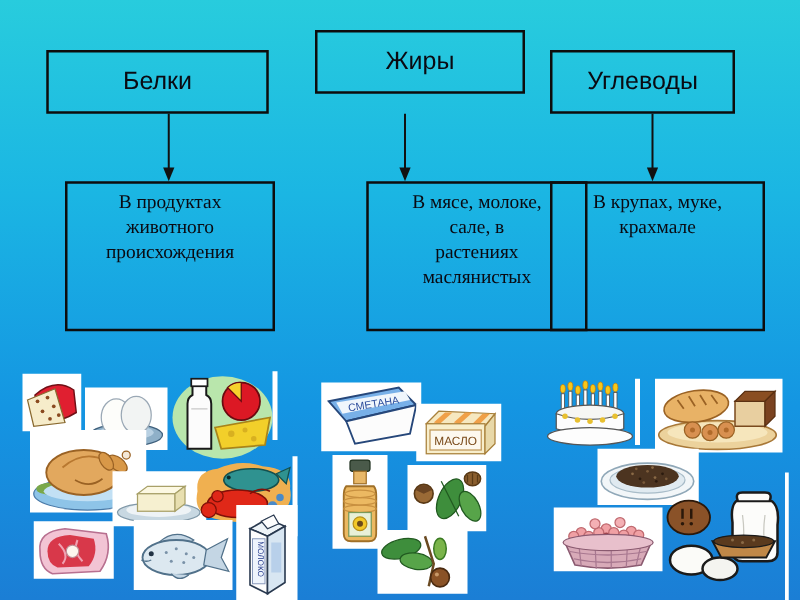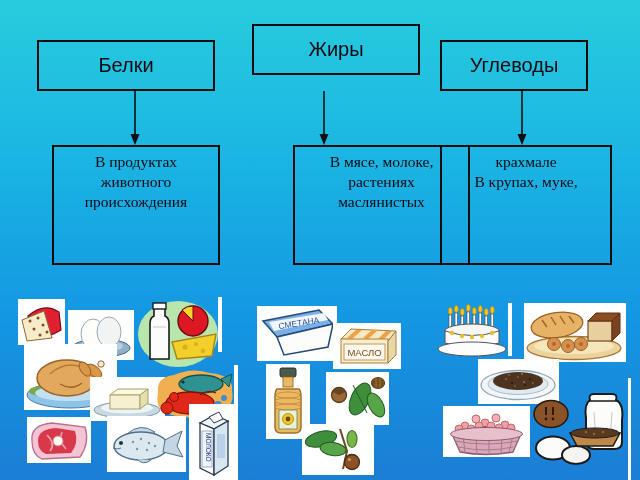--- a/index.html
+++ b/index.html
@@ -54,26 +54,27 @@
     <polygon points="2.5,44 11.5,44 7,55" fill="#111"></polygon>
   </svg>
 
   <div class="dbox" style="left:52px;width:168px;">
     <div>В продуктах</div>
     <div>животного</div>
     <div>происхождения</div>
   </div>
   <div class="dbox" style="left:252px;width:177px;margin-left:41px;">
     <div>В мясе, молоке,</div>
+    <div>сале, в</div>
     <div>растениях</div>
     <div>маслянистых</div>
   </div>
   <div class="dbox" style="left:440px;width:172px;">
+    <div>В крупах, муке,</div>
     <div>крахмале</div>
-    <div>В крупах, муке,</div>
   </div>
 
   <div class="card" style="left:18px;top:299px;width:47px;height:46px;">
     <svg viewBox="0 0 47 46">
       <path d="M10,17 Q26,3 41,13 L43,31 Q27,41 12,37 Z" fill="#e01f30" stroke="#701016" stroke-width="1.2"></path>
       <path d="M4,21 L26,12 L34,39 L9,42 Z" fill="#f6ecca" stroke="#8a6a30" stroke-width="1"></path>
       <circle cx="12" cy="22" r="1.5" fill="#8a4a20"></circle>
         <circle cx="20" cy="19" r="1.5" fill="#8a4a20"></circle>
       <circle cx="16" cy="30" r="1.5" fill="#8a4a20"></circle>
         <circle cx="25" cy="26" r="1.5" fill="#8a4a20"></circle>

